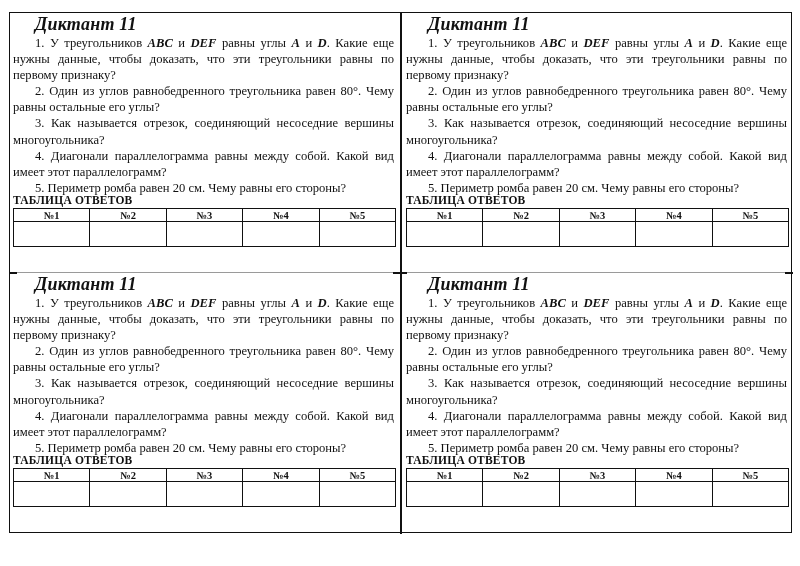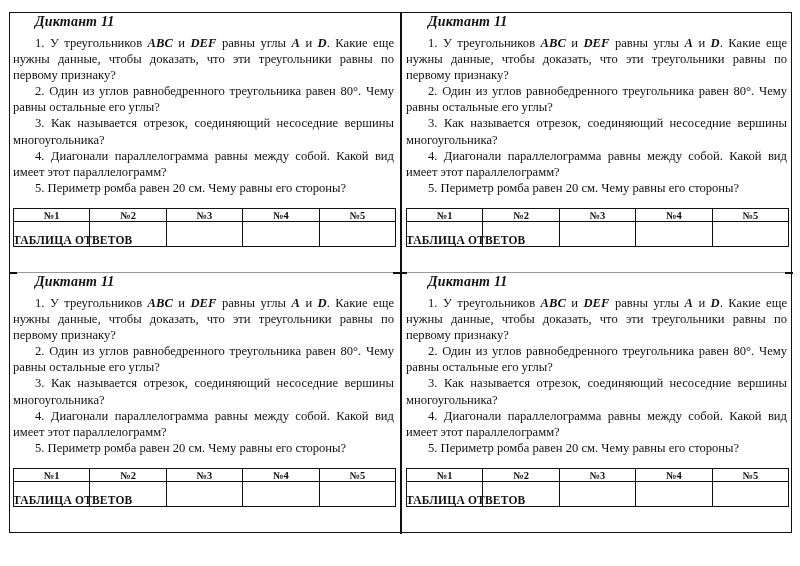--- a/index.html
+++ b/index.html
@@ -9,27 +9,27 @@
            border: 1.5px solid #111; box-sizing: border-box; }
   .vdiv { position: absolute; left: 400px; top: 12px; width: 1.5px; height: 522px; background: #111; }
   .hdiv { position: absolute; left: 9px; top: 272px; width: 784px; height: 1px; background: #9a9a9a; }
   .tick { position: absolute; height: 1.5px; background: #111; top: 272px; }
   .panel { position: absolute; width: 384px; height: 258px; }
   .p-tl { left: 12px; top: 13px; }
   .p-tr { left: 405px; top: 13px; }
   .p-bl { left: 12px; top: 273px; }
   .p-br { left: 405px; top: 273px; }
   .title { position: absolute; left: 23px; top: 1px; font-weight: bold; font-style: italic;
-           font-size: 14px; letter-spacing: 0.2px; }
+           font-size: 18px; letter-spacing: 0.2px; }
   .body { position: absolute; left: 1px; top: 22px; width: 381px;
           font-size: 12.6px; line-height: 16.1px; text-align: justify; }
   .q { margin: 0; text-indent: 22px; }
   .q i { font-style: italic; font-weight: bold; }
   .ans-label { position: absolute; left: 1px; top: 181px; font-family: "Liberation Serif", serif;
-               font-weight: bold; font-size: 11.5px; letter-spacing: 0.2px; margin-top: 40px; }
+               font-weight: bold; font-size: 11.5px; letter-spacing: 0.2px; }
   table.ans { position: absolute; left: 1px; top: 195px; width: 383px; border-collapse: collapse; }
   table.ans th, table.ans td { border: 1.3px solid #111; padding: 0; }
   table.ans th { height: 12px; font-size: 10.5px; font-weight: bold; line-height: 11px; text-align: center; }
   table.ans td { height: 24px; }
 </style>
 </head>
 <body>
 
 <div class="frame"></div>
 <div class="vdiv"></div>

